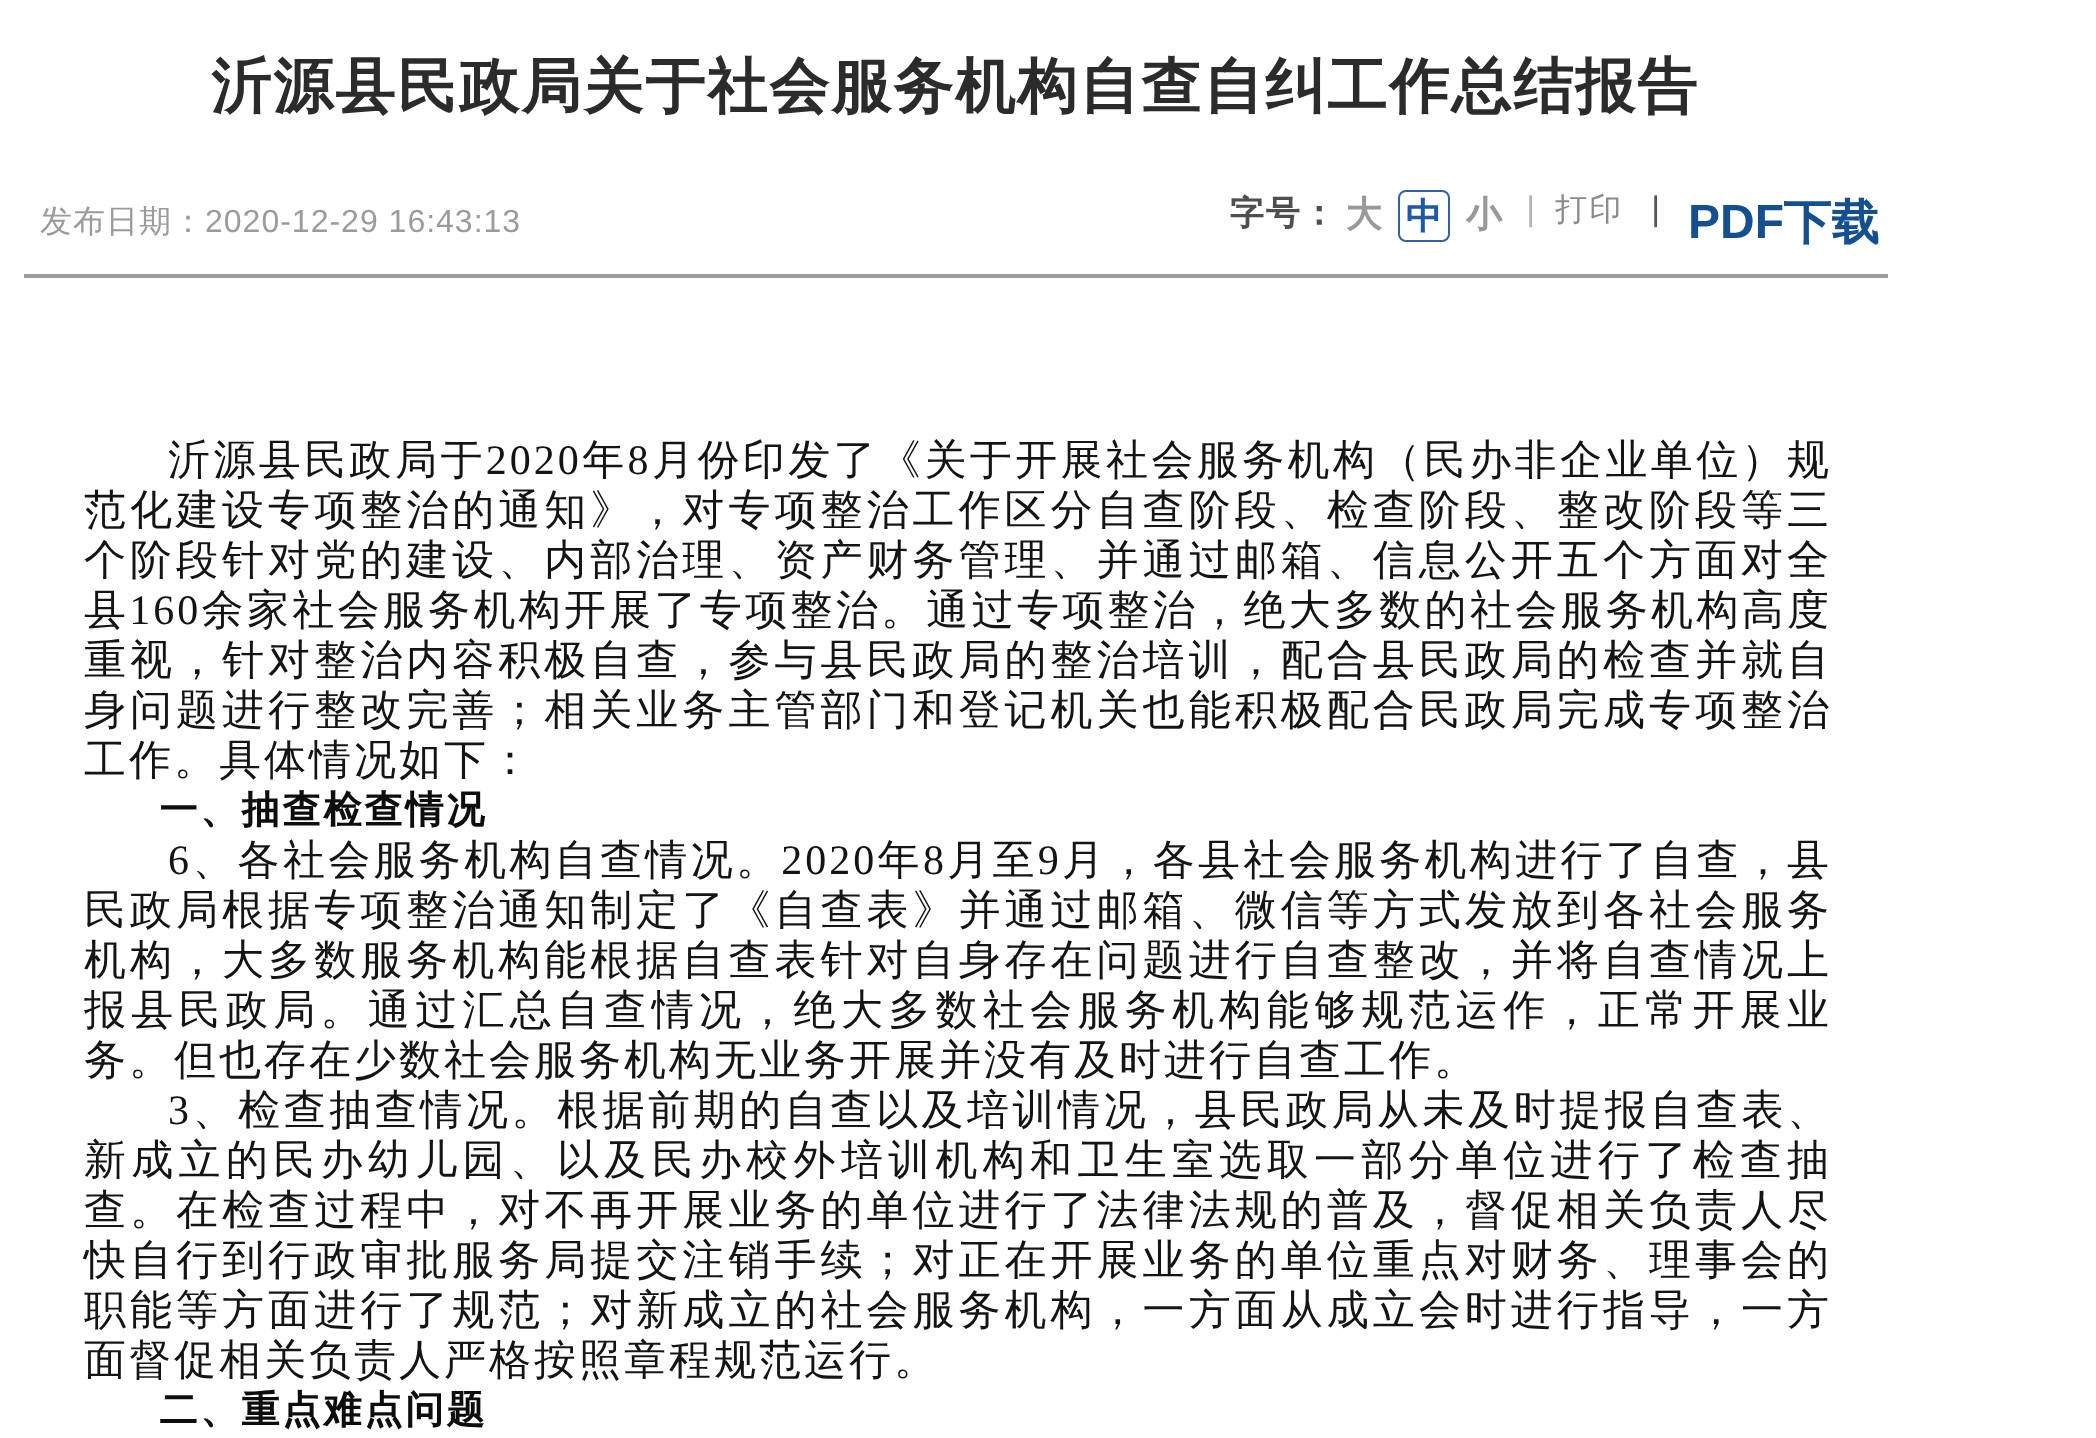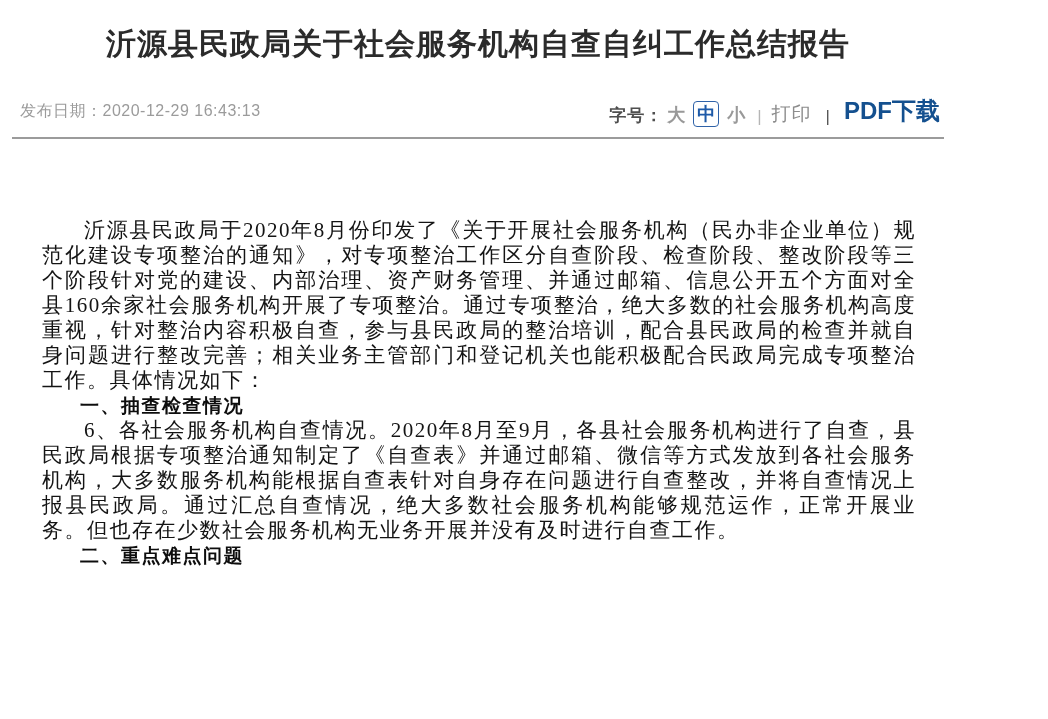--- a/index.html
+++ b/index.html
@@ -30,41 +30,41 @@
     align-items: center;
     height: 26px;
   }
   .publish-date {
     color: #9b9b9b;
     font-size: 16px;
     letter-spacing: 0.5px;
   }
   .controls {
     display: flex;
-    align-items: flex-end;
+    align-items: flex-start;
     font-size: 17px;
   }
   .fs-label { color: #4f4f4f; font-weight: bold; letter-spacing: 1px; }
   .fs-option {
     color: #999999;
     font-size: 18px;
     margin: 0 4px;
     cursor: pointer;
     font-weight: bold;
   }
   .fs-option.selected {
     color: #1e5aa8;
     border: 1px solid #2f62a8;
     border-radius: 4px;
     padding: 0px 3px;
     background: #fff;
   }
   .sep1 { color: #b5b5b5; margin: 0 10px 0 8px; font-size: 17px; }
   .sep2 { color: #555555; margin: 0 14px; font-size: 17px; }
-  .print-link { color: #8c8c8c; font-size: 19px; cursor: pointer; letter-spacing: 1px; }
+  .print-link { color: #8c8c8c; font-size: 16px; cursor: pointer; letter-spacing: 1px; }
   .pdf-link { color: #14508f; font-size: 24px; font-weight: bold; cursor: pointer; }
 
   .rule {
     margin: 13px 12px 0 12px;
     border: none;
     border-top: 2px solid #9b9b9b;
     height: 0;
   }
 
   .article-body {
@@ -110,16 +110,17 @@
       <span class="pdf-link">PDF下载</span>
     </span>
   </div>
 
   <hr class="rule">
 
   <div class="article-body">
     <p class="para">沂源县民政局于2020年8月份印发了《关于开展社会服务机构（民办非企业单位）规范化建设专项整治的通知》，对专项整治工作区分自查阶段、检查阶段、整改阶段等三个阶段针对党的建设、内部治理、资产财务管理、并通过邮箱、信息公开五个方面对全县160余家社会服务机构开展了专项整治。通过专项整治，绝大多数的社会服务机构高度重视，针对整治内容积极自查，参与县民政局的整治培训，配合县民政局的检查并就自身问题进行整改完善；相关业务主管部门和登记机关也能积极配合民政局完成专项整治工作。具体情况如下：</p>
     <p class="section-heading">一、抽查检查情况</p>
     <p class="para">6、各社会服务机构自查情况。2020年8月至9月，各县社会服务机构进行了自查，县民政局根据专项整治通知制定了《自查表》并通过邮箱、微信等方式发放到各社会服务机构，大多数服务机构能根据自查表针对自身存在问题进行自查整改，并将自查情况上报县民政局。通过汇总自查情况，绝大多数社会服务机构能够规范运作，正常开展业务。但也存在少数社会服务机构无业务开展并没有及时进行自查工作。</p>
+    <p class="para">3、检查抽查情况。根据前期的自查以及培训情况，县民政局从未及时提报自查表、新成立的民办幼儿园、以及民办校外培训机构和卫生室选取一部分单位进行了检查抽查。在检查过程中，对不再开展业务的单位进行了法律法规的普及，督促相关负责人尽快自行到行政审批服务局提交注销手续；对正在开展业务的单位重点对财务、理事会的职能等方面进行了规范；对新成立的社会服务机构，一方面从成立会时进行指导，一方面督促相关负责人严格按照章程规范运行。</p>
     <p class="section-heading">二、重点难点问题</p>
   </div>
 
 </div>
 
 </body></html>

